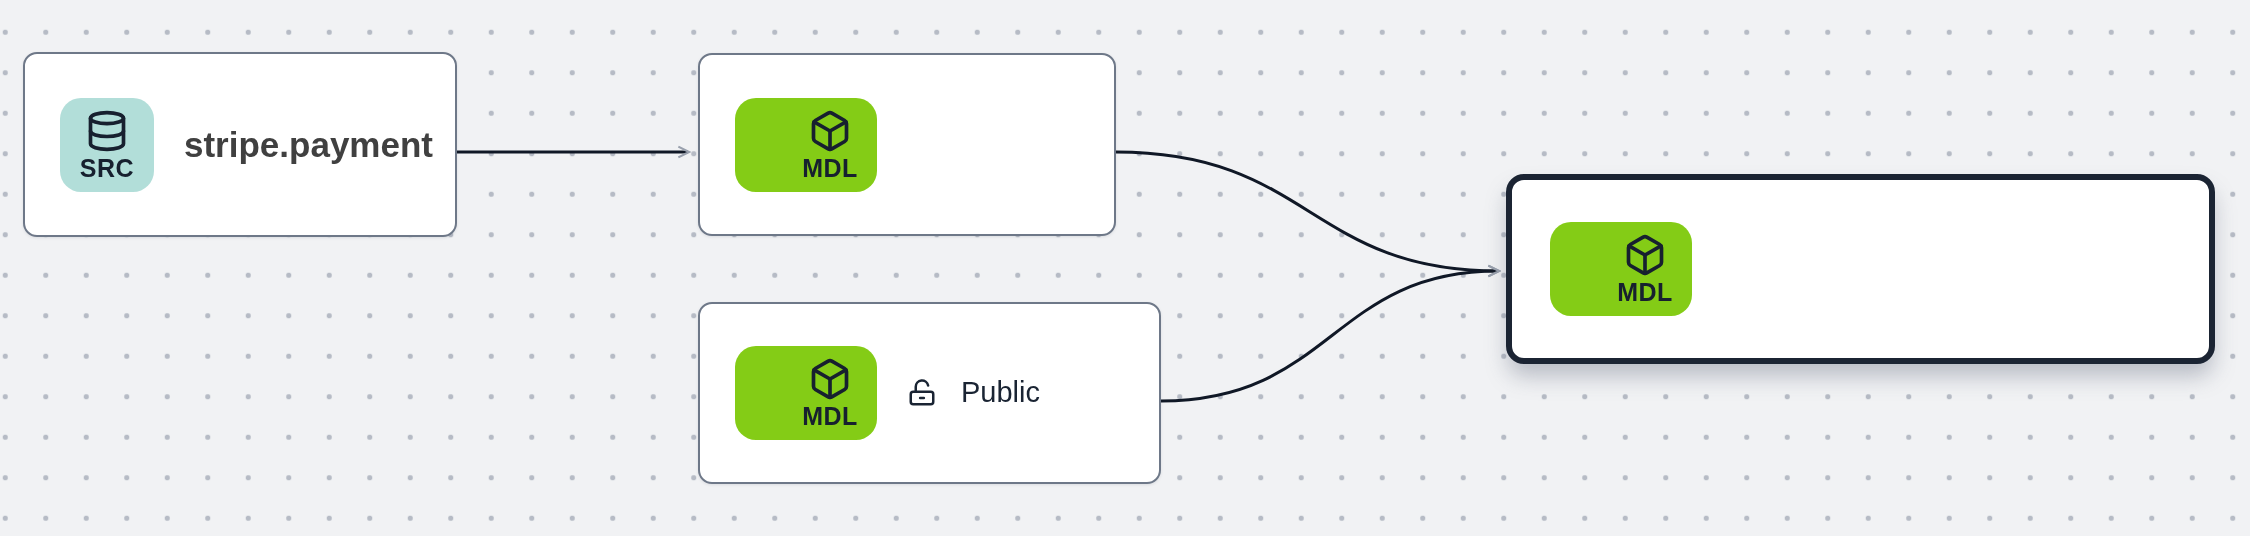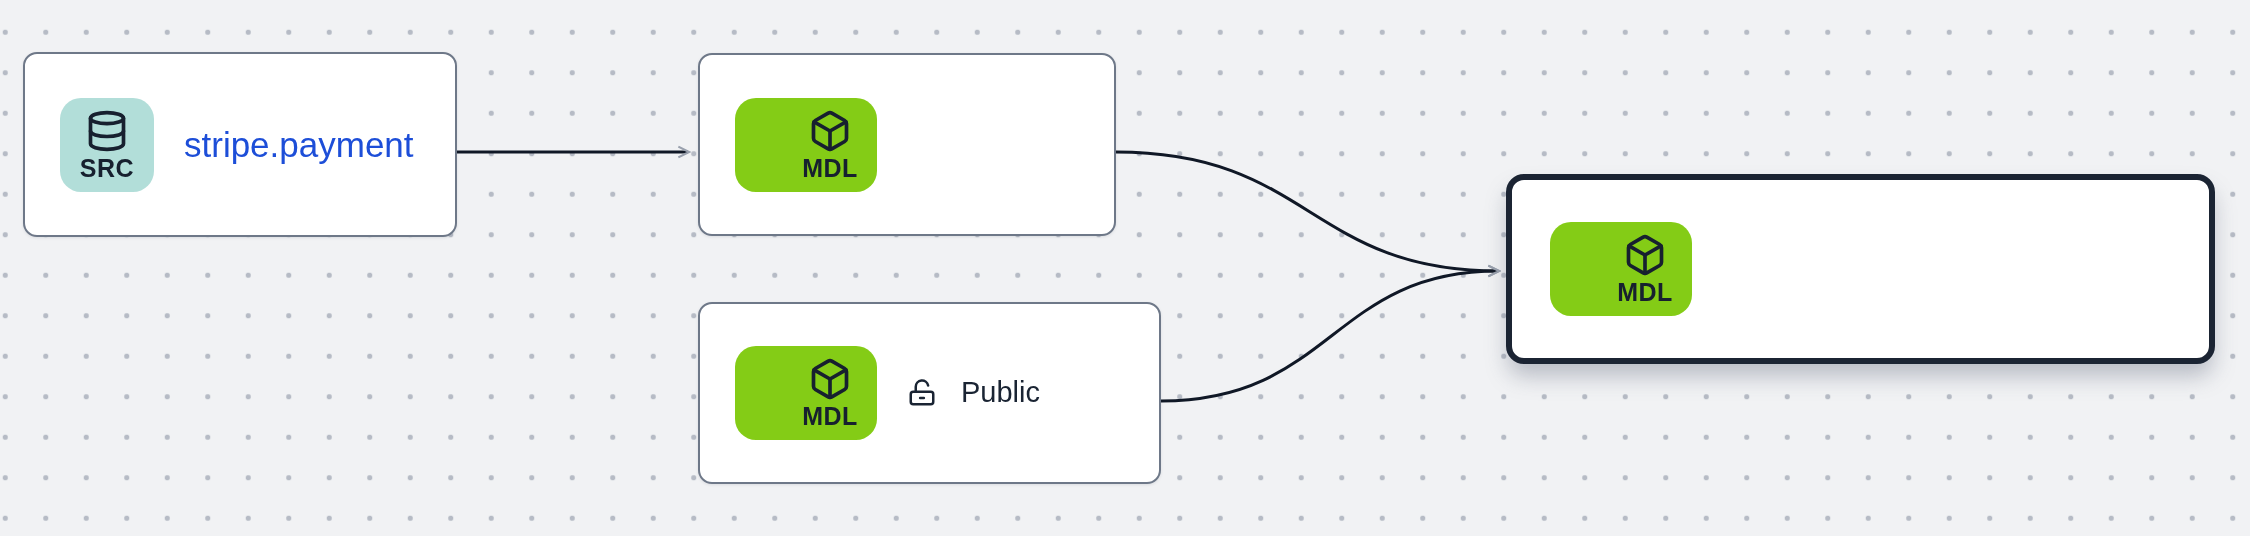--- a/index.html
+++ b/index.html
@@ -71,23 +71,24 @@
   .badge.mdl { background: #84cc16; padding-left: 48px; }
   .badge svg { width: 44px; height: 44px; display: block; }
   .badge-label {
     font-size: 25px;
     font-weight: 700;
     letter-spacing: 0.5px;
     line-height: 1;
   }
   .title {
     font-size: 35px;
-    color: #1d4ed8;
+    color: #404040;
     white-space: nowrap;
     line-height: 1.2;
+    font-weight: bold;
   }
   .text-col {
     display: flex;
     flex-direction: column;
     justify-content: center;
     gap: 6px;
   }
   .access-row {
     display: flex;
     align-items: center;

